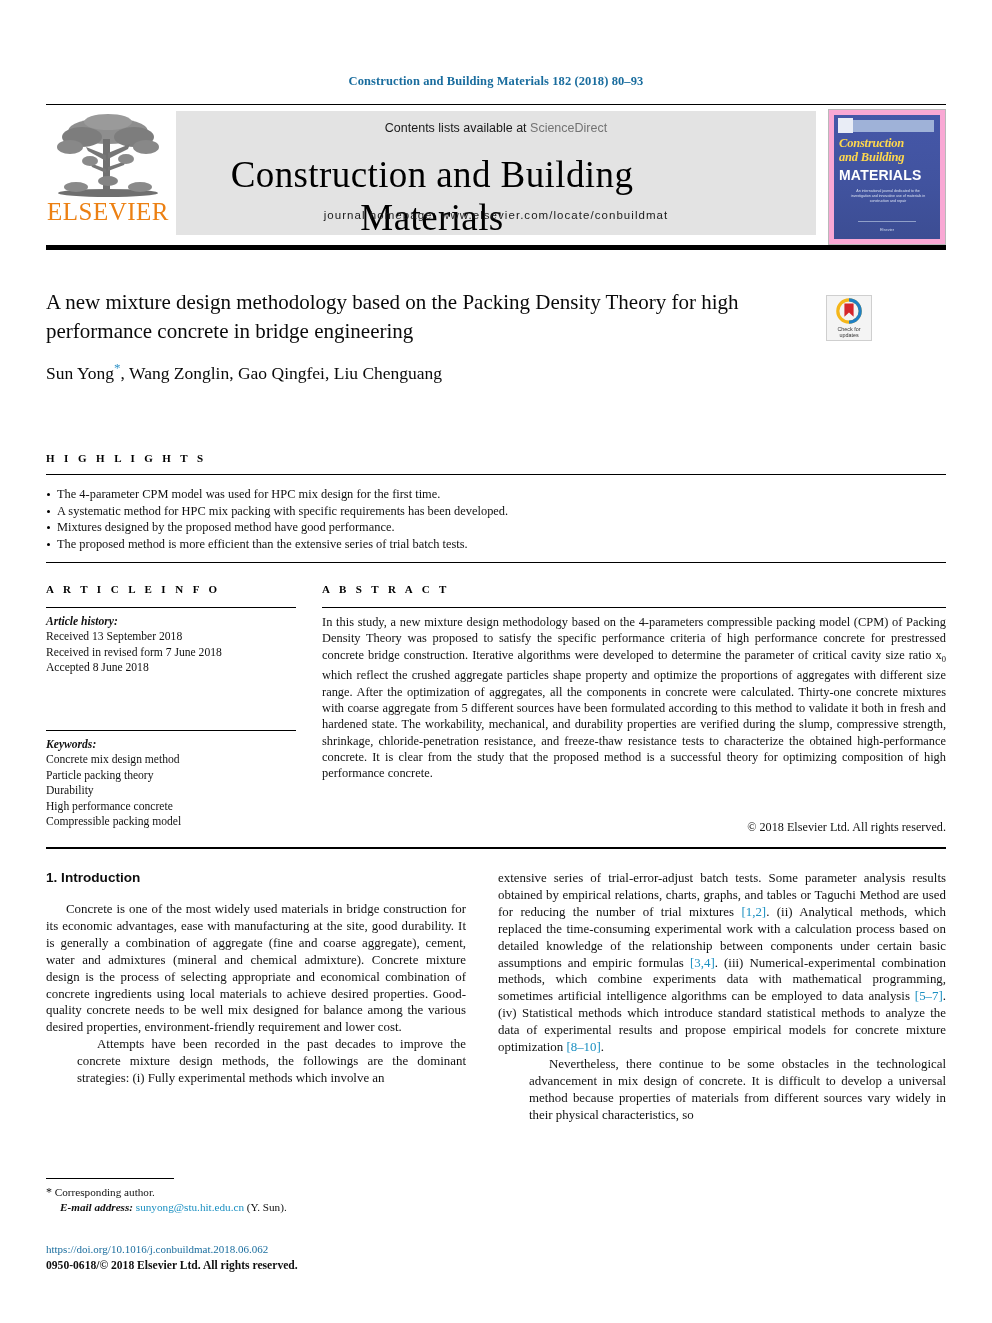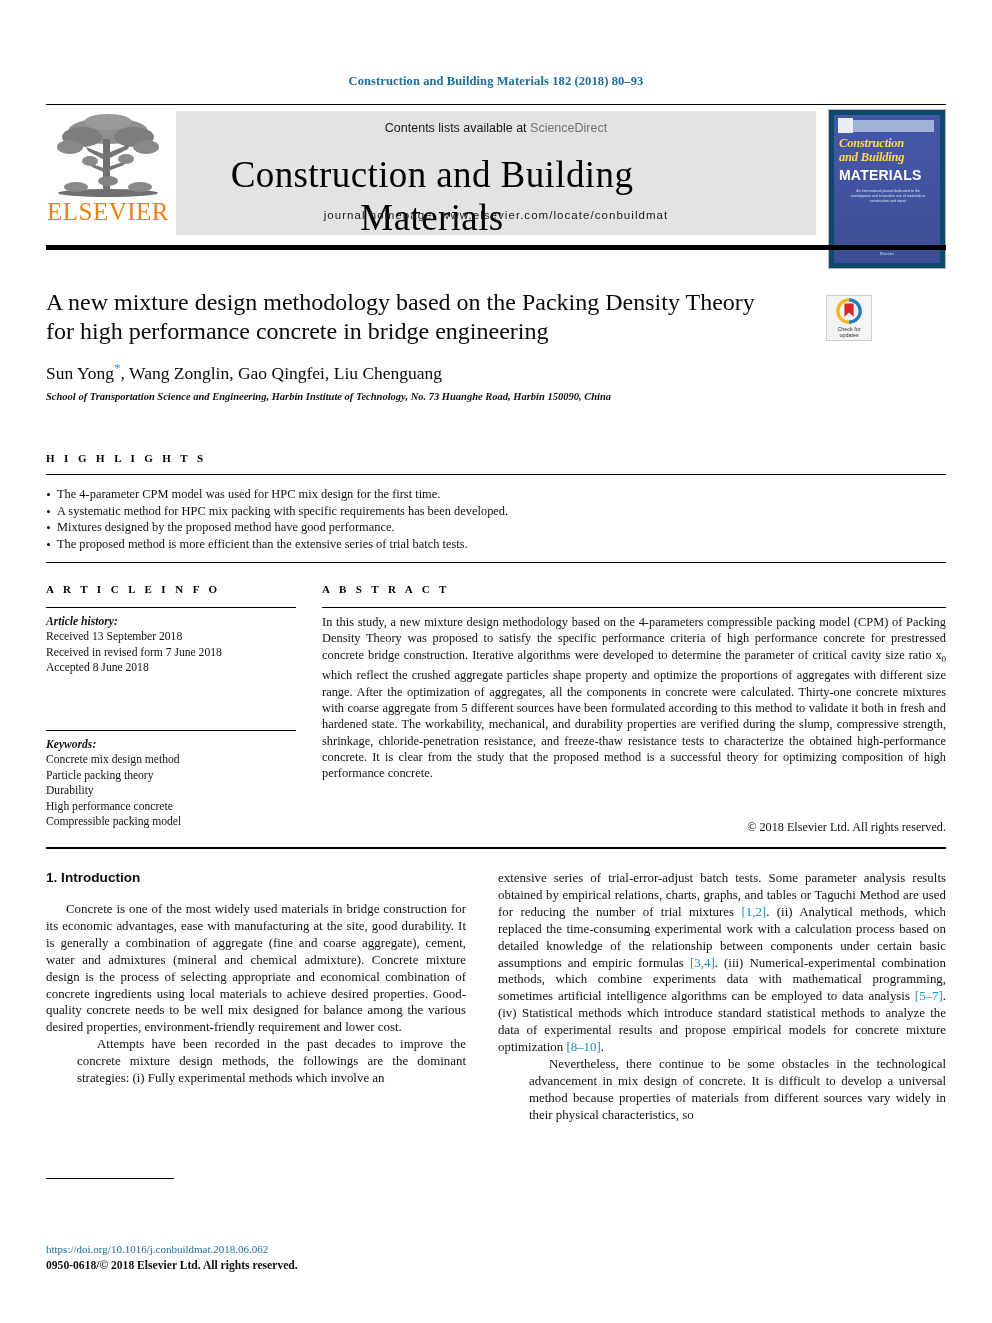--- a/index.html
+++ b/index.html
@@ -106,23 +106,23 @@
     text-align: center;
     font-family: Liberation Sans, sans-serif;
     font-size: 11.5px;
     color: #1a1a1a;
     letter-spacing: 1.05px;
   }
   .cover {
     position: absolute;
     left: 782px; top: 0px;
     width: 118px;
-    height: 160px;
+    height: 136px;
     border: 1px solid #b9b9b9;
-    background: #0c4a6e;
+    background: #f9a8d4;
     box-sizing: border-box;
     padding: 5px;
   }
   .cover-inner {
     width: 100%;
     height: 100%;
     background: linear-gradient(180deg,#4557a8 0%, #41539f 55%, #3c4d93 100%);
     position: relative;
     overflow: hidden;
   }
@@ -196,21 +196,21 @@
     height: 5px;
     background: #000;
   }
 
   
   .article-title {
     position: absolute;
     left: 46px; top: 288px;
     width: 740px;
     font-family: "Liberation Serif", serif;
-    font-size: 24px;
+    font-size: 21px;
     line-height: 29px;
     color: #0a0a0a;
   }
   .authors {
     position: absolute;
     left: 46px; top: 360px;
     width: 740px;
     font-family: "Liberation Serif", serif;
     font-size: 17.5px;
     color: #0a0a0a;
@@ -505,21 +505,20 @@
   </div>
 
   <div class="rule-heavy"></div>
 
   <div class="article-title">A new mixture design methodology based on the Packing Density Theory for high performance concrete in bridge engineering</div>
 
   <div class="authors">
     <span>Sun Yong</span><span class="star">*</span><span>, Wang Zonglin, Gao Qingfei, Liu Chenguang</span>
   </div>
 
-  <div class="affiliation">School of Transportation Science and Engineering, Harbin Institute of Technology, No. 73 Huanghe Road, Harbin 150090, China</div>
 
   <div class="crossmark">
     <svg width="30" height="28" viewBox="0 0 30 28" style="margin-top:2px" aria-hidden="true">
       <circle cx="15" cy="13" r="11.2" fill="none" stroke="#f4b61a" stroke-width="3.2"></circle>
       <path d="M15 1.8 A11.2 11.2 0 0 1 26.2 13 A11.2 11.2 0 0 1 15 24.2" fill="none" stroke="#1f7fc4" stroke-width="3.2"></path>
       <path d="M10.4 5.4 h9.2 v13.4 l-4.6 -4.2 l-4.6 4.2 z" fill="#d5262b"></path>
     </svg>
     <div class="crossmark-label">
       <span>Check for</span><br>
       <span>updates</span>
@@ -569,17 +568,28 @@
     <p class="body-p">Concrete is one of the most widely used materials in bridge construction for its economic advantages, ease with manufacturing at the site, good durability. It is generally a combination of aggregate (fine and coarse aggregate), cement, water and admixtures (mineral and chemical admixture). Concrete mixture design is the process of selecting appropriate and economical combination of concrete ingredients using local materials to achieve desired properties. Good-quality concrete needs to be well mix designed for balance among the various desired properties, environment-friendly requirement and lower cost.</p>
     <p class="body-p">Attempts have been recorded in the past decades to improve the concrete mixture design methods, the followings are the dominant strategies: (i) Fully experimental methods which involve an</p>
   </div>
 
   <div class="col-right">
     <p class="body-p" style="text-indent:0"><span>extensive series of trial-error-adjust batch tests. Some parameter analysis results obtained by empirical relations, charts, graphs, and tables or Taguchi Method are used for reducing the number of trial mixtures </span><span class="ref">[1,2]</span><span>. (ii) Analytical methods, which replaced the time-consuming experimental work with a calculation process based on detailed knowledge of the relationship between components under certain basic assumptions and empiric formulas </span><span class="ref">[3,4]</span><span>. (iii) Numerical-experimental combination methods, which combine experiments data with mathematical programming, sometimes artificial intelligence algorithms can be employed to data analysis </span><span class="ref">[5–7]</span><span>. (iv) Statistical methods which introduce standard statistical methods to analyze the data of experimental results and propose empirical models for concrete mixture optimization </span><span class="ref">[8–10]</span><span>.</span></p>
     <p class="body-p">Nevertheless, there continue to be some obstacles in the technological advancement in mix design of concrete. It is difficult to develop a universal method because properties of materials from different sources vary widely in their physical characteristics, so</p>
   </div>
 
   <div class="footnote-rule"></div>
+  <div class="footnote">
+    <div>
+      <span class="star">*</span>
+      <span>Corresponding author.</span>
+    </div>
+    <div style="padding-left:14px">
+      <span class="lbl">E-mail address:</span>
+      <span class="mail">sunyong@stu.hit.edu.cn</span>
+      <span>(Y. Sun).</span>
+    </div>
+  </div>
 
   <div class="doi">https://doi.org/10.1016/j.conbuildmat.2018.06.062</div>
   <div class="issn">0950-0618/© 2018 Elsevier Ltd. All rights reserved.</div>
 
 </div>
 
 </body></html>

